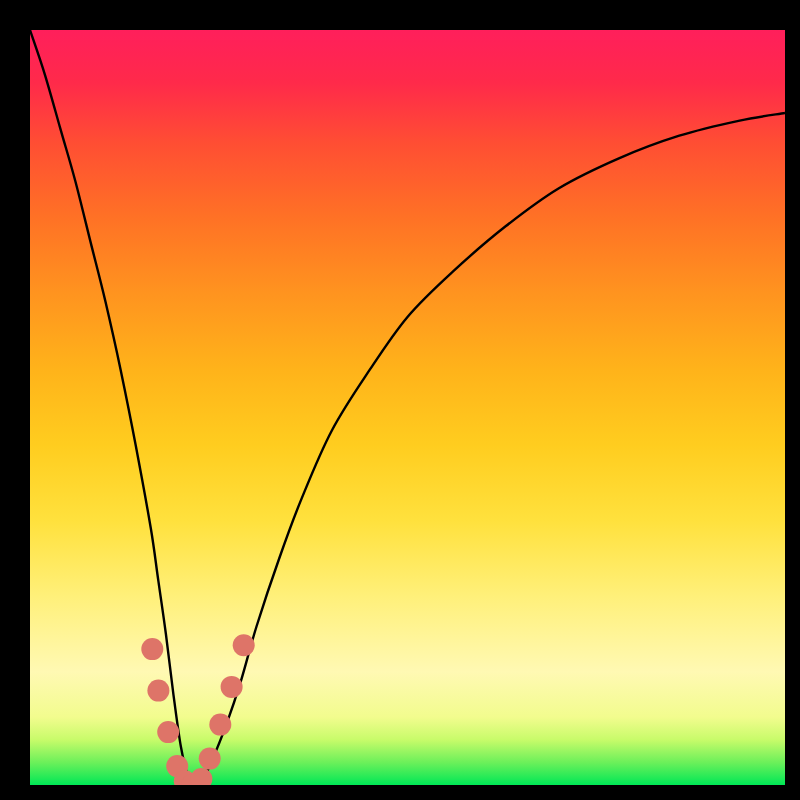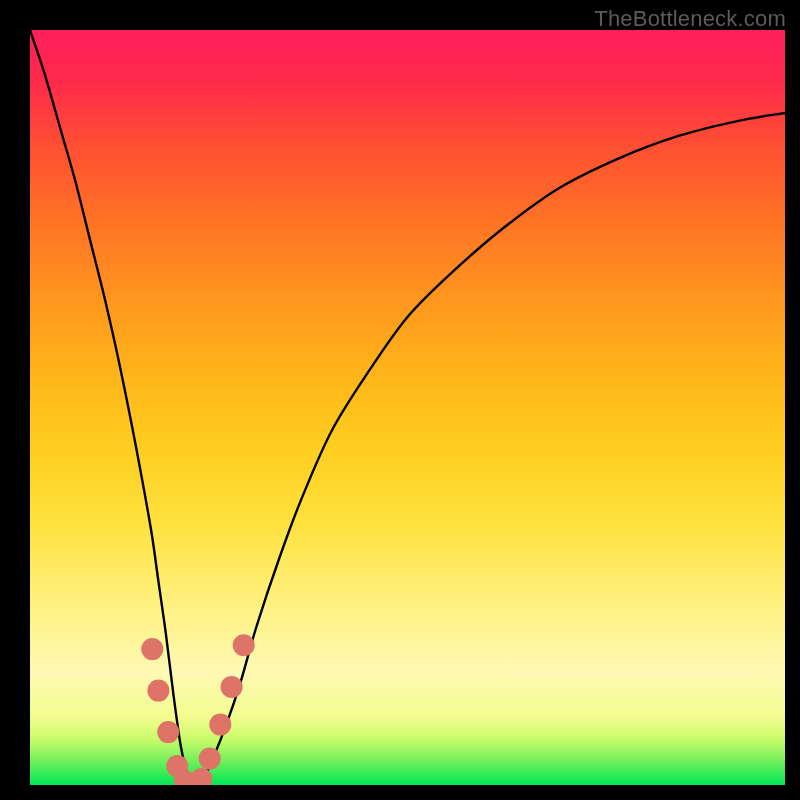--- a/index.html
+++ b/index.html
@@ -85,14 +85,13 @@
           <circle cx="154.8" cy="751.2" r="11" fill="#de7468"></circle>
           <circle cx="162.3" cy="755.0" r="11" fill="#de7468"></circle>
           <circle cx="171.4" cy="749.0" r="11" fill="#de7468"></circle>
           <circle cx="179.7" cy="728.6" r="11" fill="#de7468"></circle>
           <circle cx="190.3" cy="694.6" r="11" fill="#de7468"></circle>
           <circle cx="201.6" cy="656.9" r="11" fill="#de7468"></circle>
           <circle cx="213.7" cy="615.3" r="11" fill="#de7468"></circle>
         </g>
     </svg>
   </div>
-  <div class="attribution">TheBottleneck.com</div>
 </div>
 
 </body></html>

